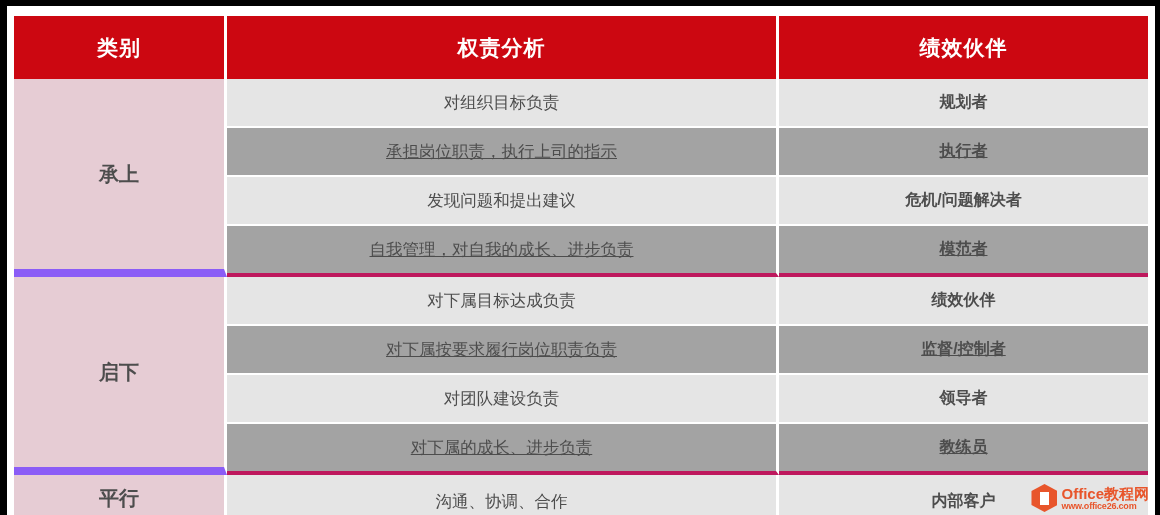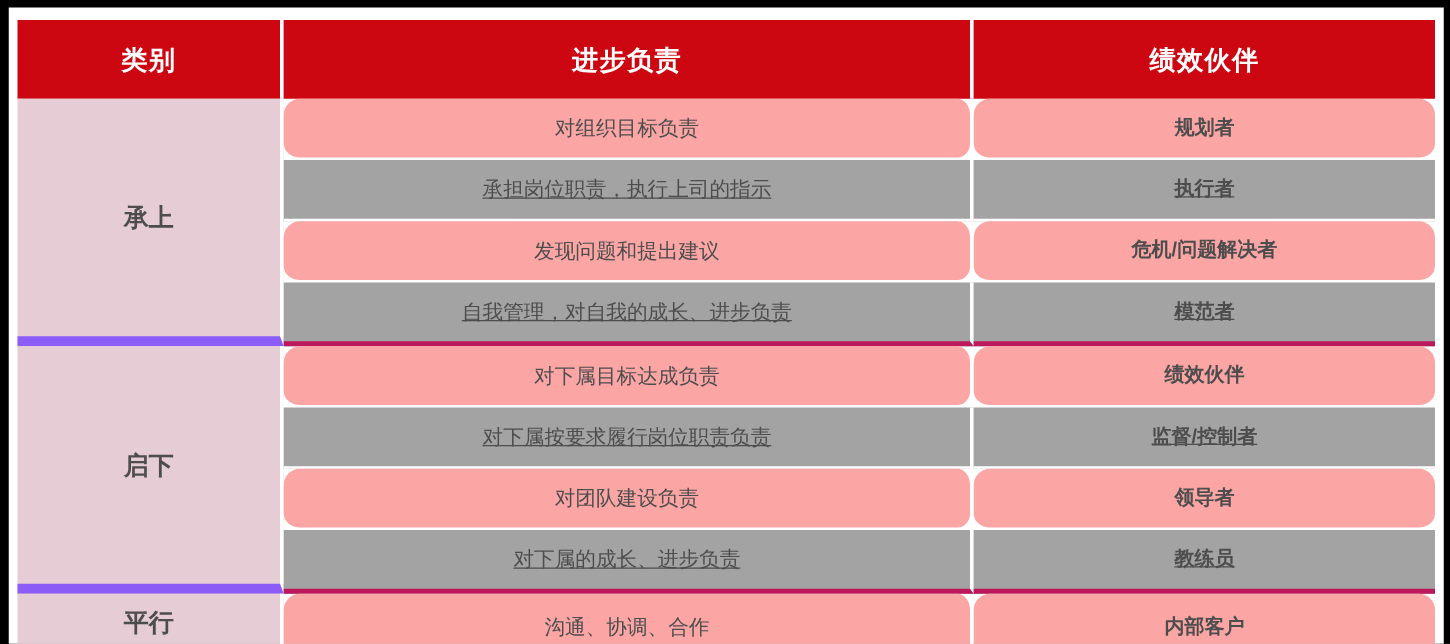--- a/index.html
+++ b/index.html
@@ -88,21 +88,21 @@
     font-size: 16.5px;
     font-weight: normal;
   }
   td.role-cell {
     font-size: 16px;
     font-weight: bold;
   }
 
   
   tr.band-dark td.resp-cell,
-  tr.band-dark td.role-cell { background: #fca5a5; border-radius: 13px; }
+  tr.band-dark td.role-cell { background: #e5e5e5; }
   tr.band-light td.resp-cell,
   tr.band-light td.role-cell { background: #a3a3a3; text-decoration: underline; }
 
   
   tr.group-end td { border-bottom: 4px solid #be185d; }
 
   
   #watermark {
     position: absolute;
     right: 2px;
@@ -156,21 +156,21 @@
 
     <table id="resp-table">
       <colgroup>
         <col class="c-cat">
         <col class="c-resp">
         <col class="c-role">
       </colgroup>
       <thead>
         <tr>
           <th>类别</th>
-          <th>进步负责</th>
+          <th>权责分析</th>
           <th class="last">绩效伙伴</th>
         </tr>
       </thead>
       <tbody>
 
         <tr class="band-dark">
           <td class="cat-cell" rowspan="4">承上</td>
           <td class="resp-cell">对组织目标负责</td>
           <td class="resp-cell role-cell last">规划者</td>
         </tr>
@@ -207,15 +207,22 @@
 
         <tr class="band-dark">
           <td class="cat-cell">平行</td>
           <td class="resp-cell">沟通、协调、合作</td>
           <td class="role-cell last">内部客户</td>
         </tr>
 
       </tbody>
     </table>
 
+    <div id="watermark">
+      <div id="wm-logo"></div>
+      <div id="wm-textwrap">
+        <span id="wm-title">Office教程网</span>
+        <span id="wm-url">www.office26.com</span>
+      </div>
+    </div>
 
   </div>
 </div>
 
 </body></html>

